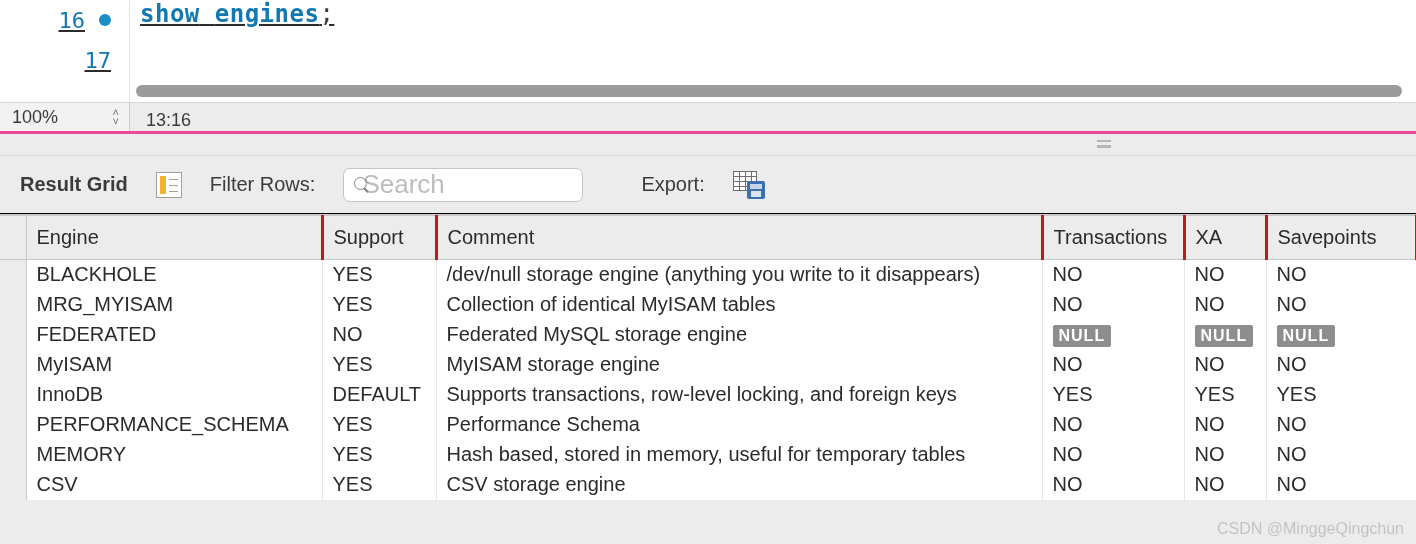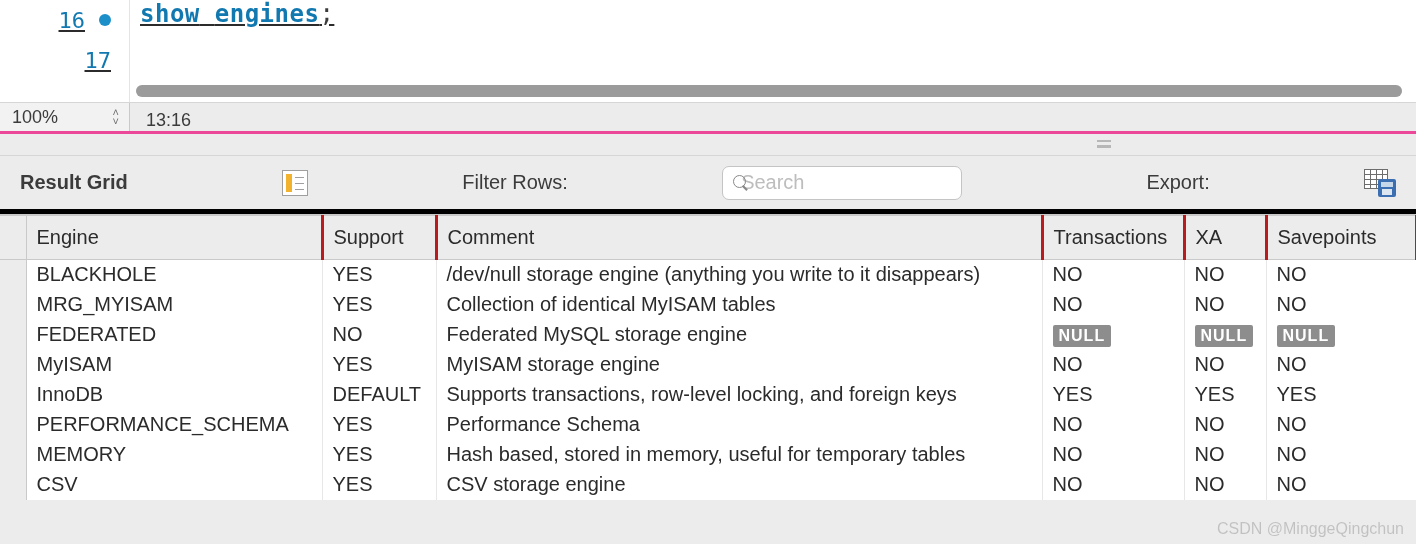--- a/index.html
+++ b/index.html
@@ -124,22 +124,21 @@
   }
 
   
   .result-toolbar {
     display: flex;
     align-items: center;
     height: 58px;
     padding: 0 20px;
     gap: 28px;
     background: #ececec;
-    border-bottom: 5px solid #000000;
-    justify-content: space-between;
+    border-bottom: 1px solid #000000;
   }
   .result-toolbar .title {
     font-weight: 700;
     font-size: 20px;
     color: #3b3b3b;
   }
   .grid-icon {
     width: 26px; height: 26px;
     background: #fff;
     border: 1px solid #9f9f9f;
@@ -172,21 +171,21 @@
   }
   .search-wrap .mag::before{
     content:""; position:absolute; left:0; top:0; width:11px; height:11px;
     border:1.6px solid #888; border-radius:50%;
   }
   .search-wrap .mag::after{
     content:""; position:absolute; left:10px; top:10px; width:6px; height:1.6px;
     background:#888; transform: rotate(45deg); transform-origin:left center;
   }
   .search-wrap input{
-    border:none; outline:none; flex:1; font-size:20px; color:#333;
+    border:none; outline:none; flex:1; font-size:26px; color:#333;
     background: transparent;
   }
   .search-wrap input::placeholder{ color:#bdbdbd; }
 
   .export-label { margin-left: 30px; font-size:20px; color:#3b3b3b;}
   .export-icon {
     width: 32px; height: 28px; position: relative; display:inline-block;
   }
   .export-icon .sheet{
     position:absolute; left:0; top:0; width:24px; height:20px;

